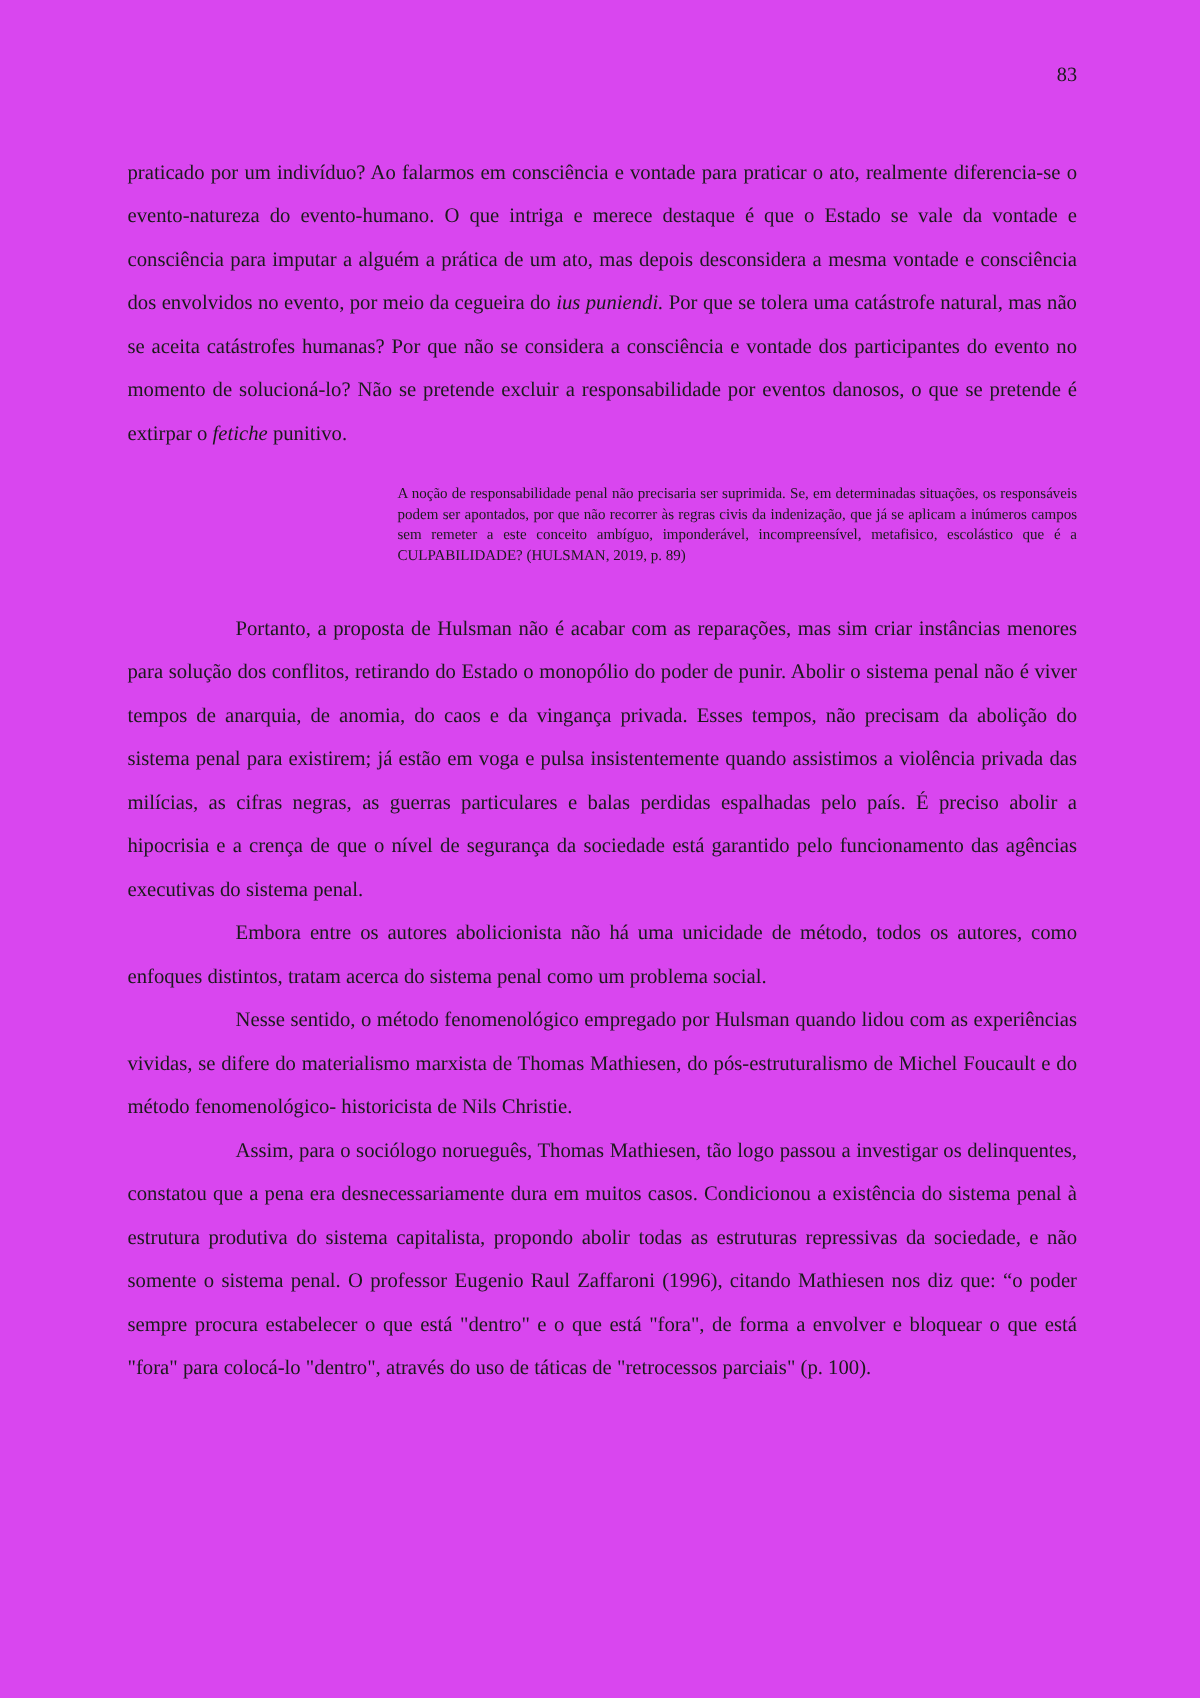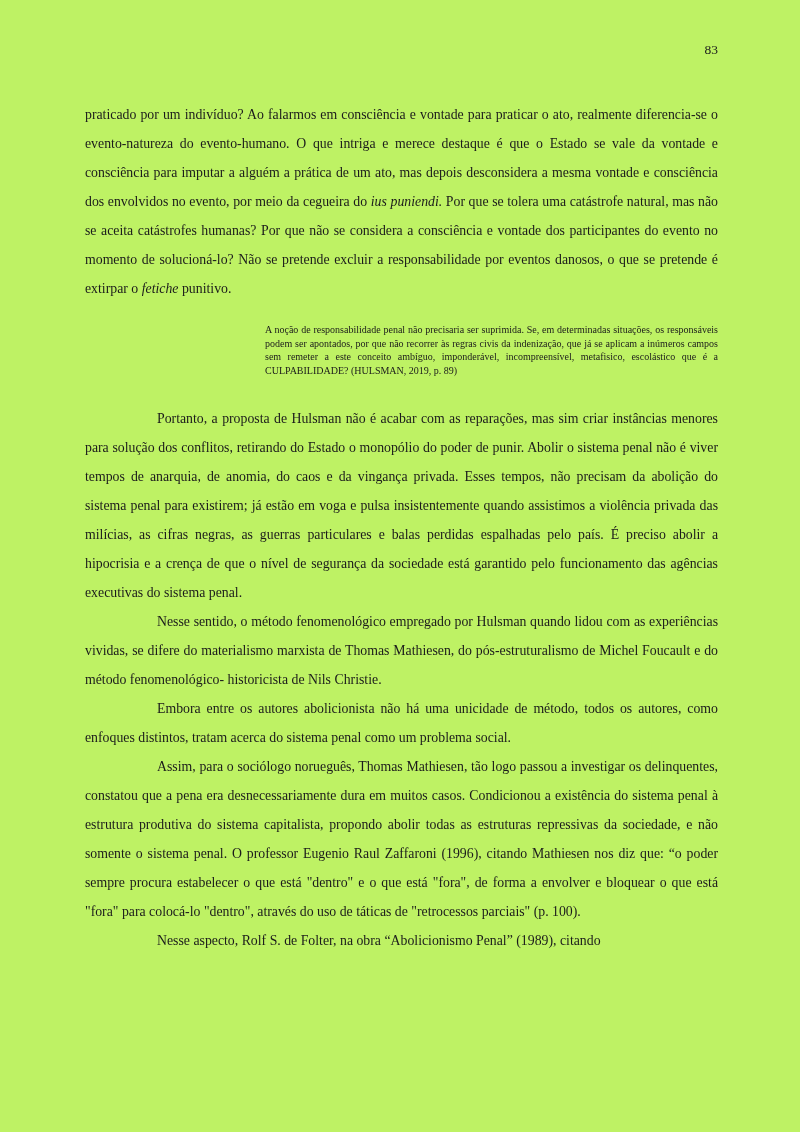--- a/index.html
+++ b/index.html
@@ -7,21 +7,21 @@
     width: 800px;
     height: 1132px;
     background: #ffffff;
     font-family: "Liberation Serif", serif;
     color: #1b1b1b;
   }
   .page {
     position: relative;
     width: 800px;
     height: 1132px;
-    background: #bef264;
+    background: #d946ef;
     overflow: hidden;
     text-decoration: underline;
   }
   .page-number {
     position: absolute;
     top: 42px;
     left: 85px;
     right: 82px;
     text-align: right;
     font-size: 13.5px;
@@ -57,21 +57,20 @@
 <div class="page">
   <div class="page-number">83</div>
 
   <div class="content">
     <p class="body"><span>praticado por um indivíduo? Ao falarmos em consciência e vontade para praticar o ato, realmente diferencia-se o evento-natureza do evento-humano. O que intriga e merece destaque é que o Estado se vale da vontade e consciência para imputar a alguém a prática de um ato, mas depois desconsidera a mesma vontade e consciência dos envolvidos no evento, por meio da cegueira do </span><em>ius puniendi.</em><span> Por que se tolera uma catástrofe natural, mas não se aceita catástrofes humanas? Por que não se considera a consciência e vontade dos participantes do evento no momento de solucioná-lo? Não se pretende excluir a responsabilidade por eventos danosos, o que se pretende é extirpar o </span><em>fetiche</em><span> punitivo.</span></p>
 
     <blockquote class="quote">A noção de responsabilidade penal não precisaria ser suprimida. Se, em determinadas situações, os responsáveis podem ser apontados, por que não recorrer às regras civis da indenização, que já se aplicam a inúmeros campos sem remeter a este conceito ambíguo, imponderável, incompreensível, metafisico, escolástico que é a CULPABILIDADE? (HULSMAN, 2019, p. 89)</blockquote>
 
     <p class="body indent">Portanto, a proposta de Hulsman não é acabar com as reparações, mas sim criar instâncias menores para solução dos conflitos, retirando do Estado o monopólio do poder de punir. Abolir o sistema penal não é viver tempos de anarquia, de anomia, do caos e da vingança privada. Esses tempos, não precisam da abolição do sistema penal para existirem; já estão em voga e pulsa insistentemente quando assistimos a violência privada das milícias, as cifras negras, as guerras particulares e balas perdidas espalhadas pelo país. É preciso abolir a hipocrisia e a crença de que o nível de segurança da sociedade está garantido pelo funcionamento das agências executivas do sistema penal.</p>
 
+    <p class="body indent">Embora entre os autores abolicionista não há uma unicidade de método, todos os autores, como enfoques distintos, tratam acerca do sistema penal como um problema social.</p>
+
     <p class="body indent">Nesse sentido, o método fenomenológico empregado por Hulsman quando lidou com as experiências vividas, se difere do materialismo marxista de Thomas Mathiesen, do pós-estruturalismo de Michel Foucault e do método fenomenológico- historicista de Nils Christie.</p>
-
-    <p class="body indent">Embora entre os autores abolicionista não há uma unicidade de método, todos os autores, como enfoques distintos, tratam acerca do sistema penal como um problema social.</p>
 
     <p class="body indent">Assim, para o sociólogo norueguês, Thomas Mathiesen, tão logo passou a investigar os delinquentes, constatou que a pena era desnecessariamente dura em muitos casos. Condicionou a existência do sistema penal à estrutura produtiva do sistema capitalista, propondo abolir todas as estruturas repressivas da sociedade, e não somente o sistema penal. O professor Eugenio Raul Zaffaroni (1996), citando Mathiesen nos diz que: “o poder sempre procura estabelecer o que está "dentro" e o que está "fora", de forma a envolver e bloquear o que está "fora" para colocá-lo "dentro", através do uso de táticas de "retrocessos parciais" (p. 100).</p>
 
-    <p class="body indent">Nesse aspecto, Rolf S. de Folter, na obra “Abolicionismo Penal” (1989), citando</p>
   </div>
 </div>
 
 </body></html>

